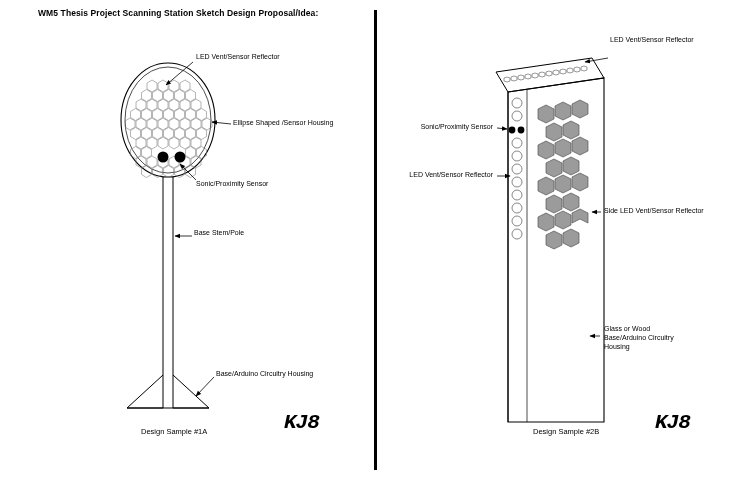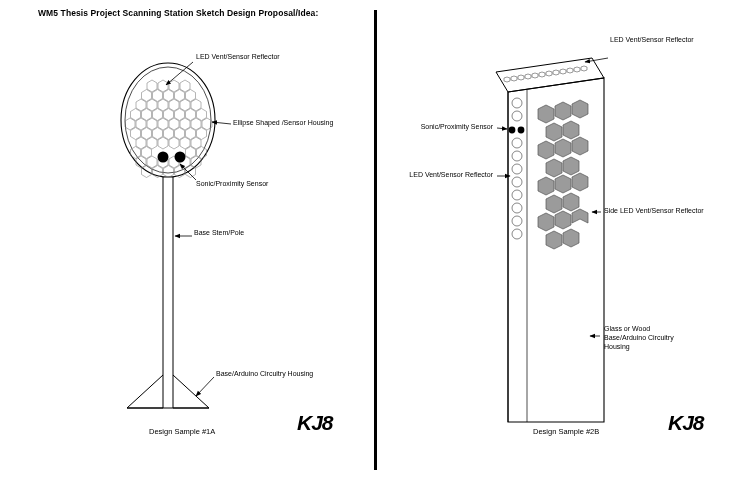--- a/index.html
+++ b/index.html
@@ -56,26 +56,25 @@
   svg.layer {
     position: absolute;
     left: 0;
     top: 0;
     width: 750px;
     height: 477px;
     pointer-events: none;
   }
   .sig {
     position: absolute;
-    font-family: Liberation Sans, sans-serif;
+    font-family: Liberation Mono, monospace;
     font-weight: bold;
     font-style: italic;
     font-size: 21px;
     letter-spacing: -1px;
-    margin-left: 13px;
   }
 </style>
 </head>
 <body>
 
 <div id="page">
 
   <div class="title">WM5 Thesis Project Scanning Station Sketch Design Proposal/Idea:</div>
 
   <div class="divider"></div>
@@ -269,21 +268,21 @@
     <line x1="497" y1="176" x2="510" y2="176" stroke="#000" stroke-width="0.8" marker-end="url(#arrow)"></line>
     <line x1="601" y1="212" x2="592" y2="212" stroke="#000" stroke-width="0.8" marker-end="url(#arrow)"></line>
     <line x1="600" y1="336" x2="590" y2="336" stroke="#000" stroke-width="0.8" marker-end="url(#arrow)"></line>
   </svg>
 
   <div class="label" style="left:196px; top:52px;">LED Vent/Sensor Reflector</div>
   <div class="label" style="left:233px; top:118px;">Ellipse Shaped /Sensor Housing</div>
   <div class="label" style="left:196px; top:179px;">Sonic/Proximity Sensor</div>
   <div class="label" style="left:194px; top:228px;">Base Stem/Pole</div>
   <div class="label" style="left:216px; top:369px;">Base/Arduino Circuitry Housing</div>
-  <div class="caption" style="left:141px; top:427px;margin-left:8px;">Design Sample #1A</div>
+  <div class="caption" style="left:141px; top:427px;">Design Sample #1A</div>
   <div class="sig" style="left:284px; top:411px;">KJ8</div>
 
   <div class="label" style="left:610px; top:35px;">LED Vent/Sensor Reflector</div>
   <div class="label" style="left:418px; top:122px; text-align:right; width:75px;">Sonic/Proximity Sensor</div>
   <div class="label" style="left:396px; top:170px; text-align:right; width:97px;">LED Vent/Sensor Reflector</div>
   <div class="label" style="left:604px; top:206px;">Side LED Vent/Sensor Reflector</div>
   <div class="label wrap" style="left:604px; top:324px;">Glass or Wood Base/Arduino Circuitry Housing</div>
   <div class="caption" style="left:533px; top:427px;">Design Sample #2B</div>
   <div class="sig" style="left:655px; top:411px;">KJ8</div>
 

